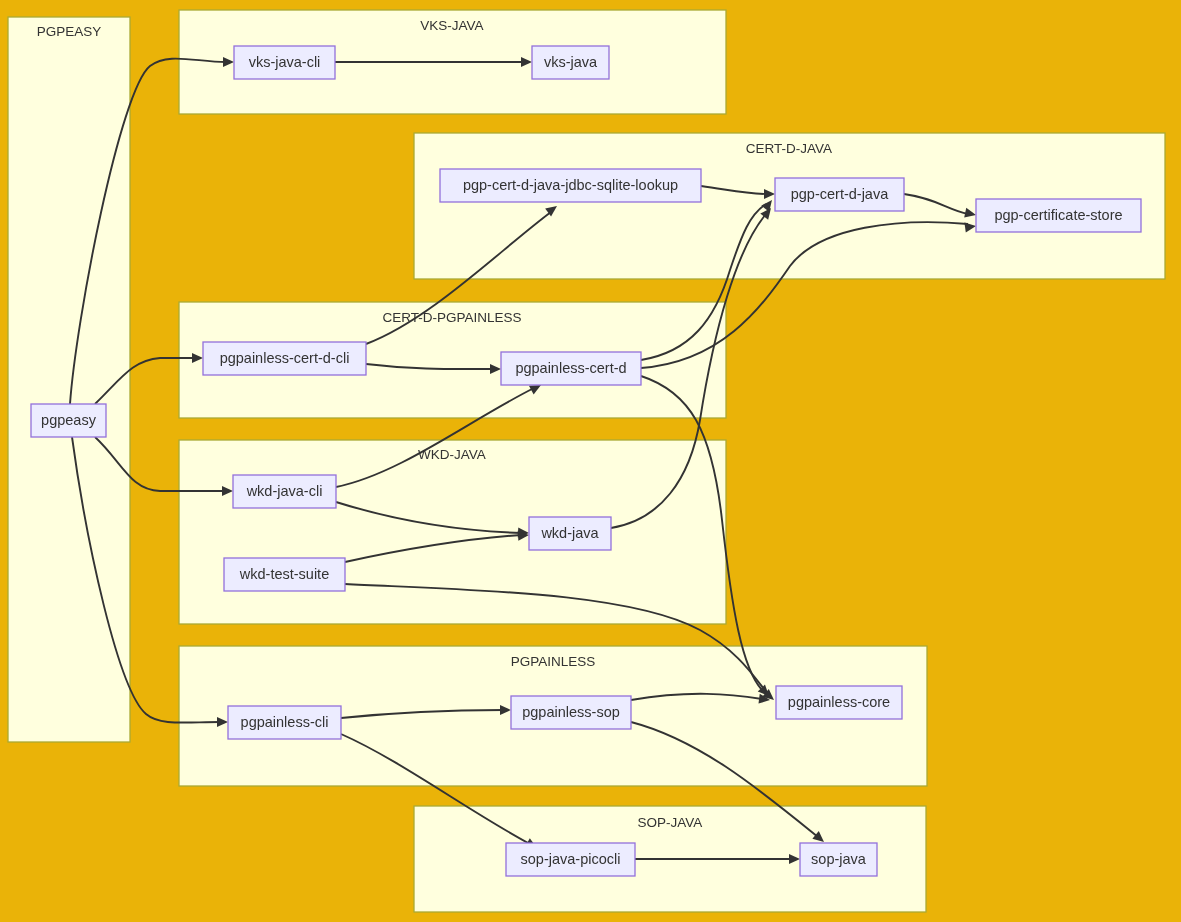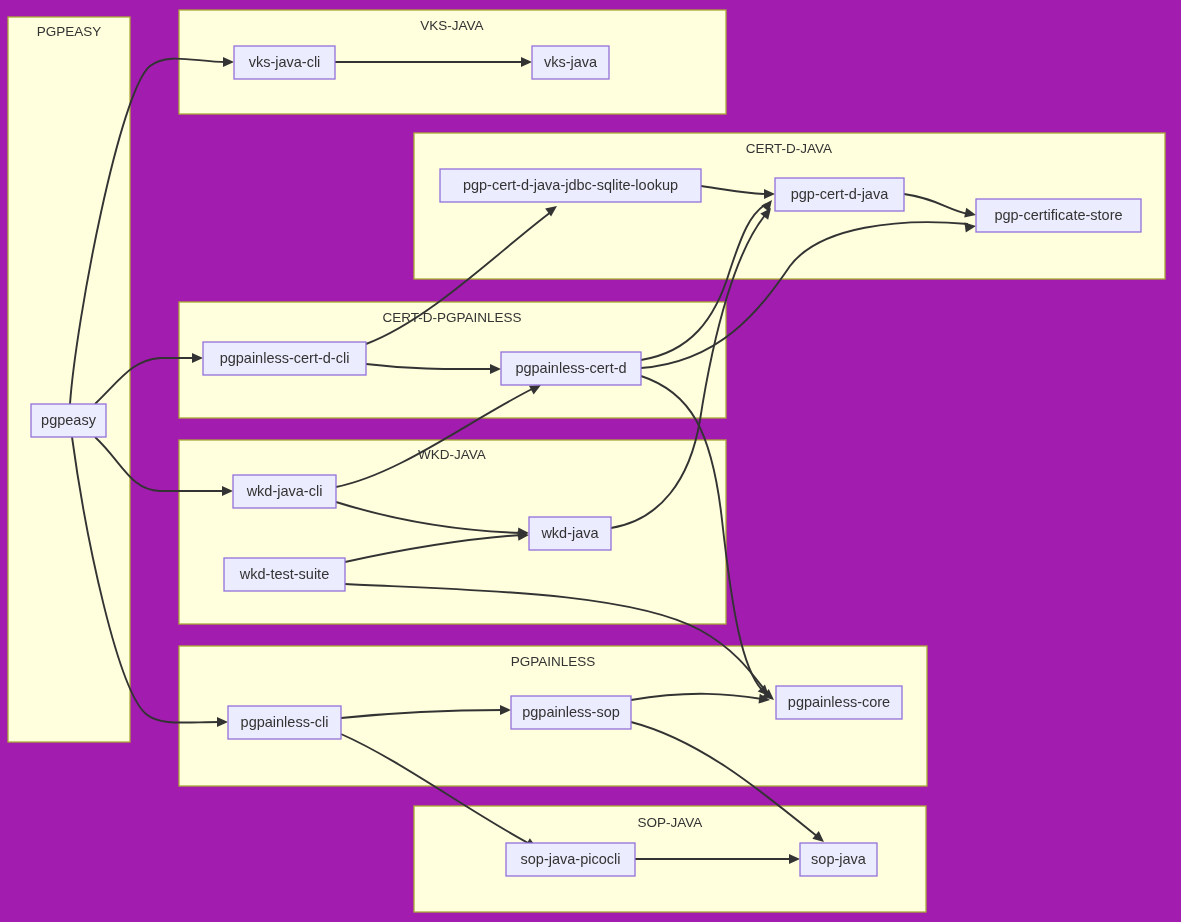--- a/index.html
+++ b/index.html
@@ -1,16 +1,16 @@
 <!DOCTYPE html>
 <html><head>
 <meta charset="utf-8">
 <style>
   html,body{margin:0;padding:0;background:#000;}
-  #stage{position:relative;width:1181px;height:922px;background:#a21caf;overflow:hidden;
+  #stage{position:relative;width:1181px;height:922px;background:#eab308;overflow:hidden;
          font-family:"Liberation Sans","DejaVu Sans",sans-serif;}
   svg.layer{position:absolute;left:0;top:0;width:1181px;height:922px;}
   .cluster-rect{fill:#ffffde;stroke:#aaaa33;stroke-width:1.3;}
   .cluster-label{fill:#333333;font-size:13.5px;text-anchor:middle;
                  font-family:"Liberation Sans","DejaVu Sans",sans-serif;}
   .node-rect{fill:#ececff;stroke:#9370db;stroke-width:1.3;}
   .node-label{fill:#333333;font-size:14.5px;text-anchor:middle;dominant-baseline:middle;
               font-family:"Liberation Sans","DejaVu Sans",sans-serif;}
   .edge{fill:none;stroke:#333333;stroke-width:1.9;}
   .arrowhead{fill:#333333;stroke:none;}

